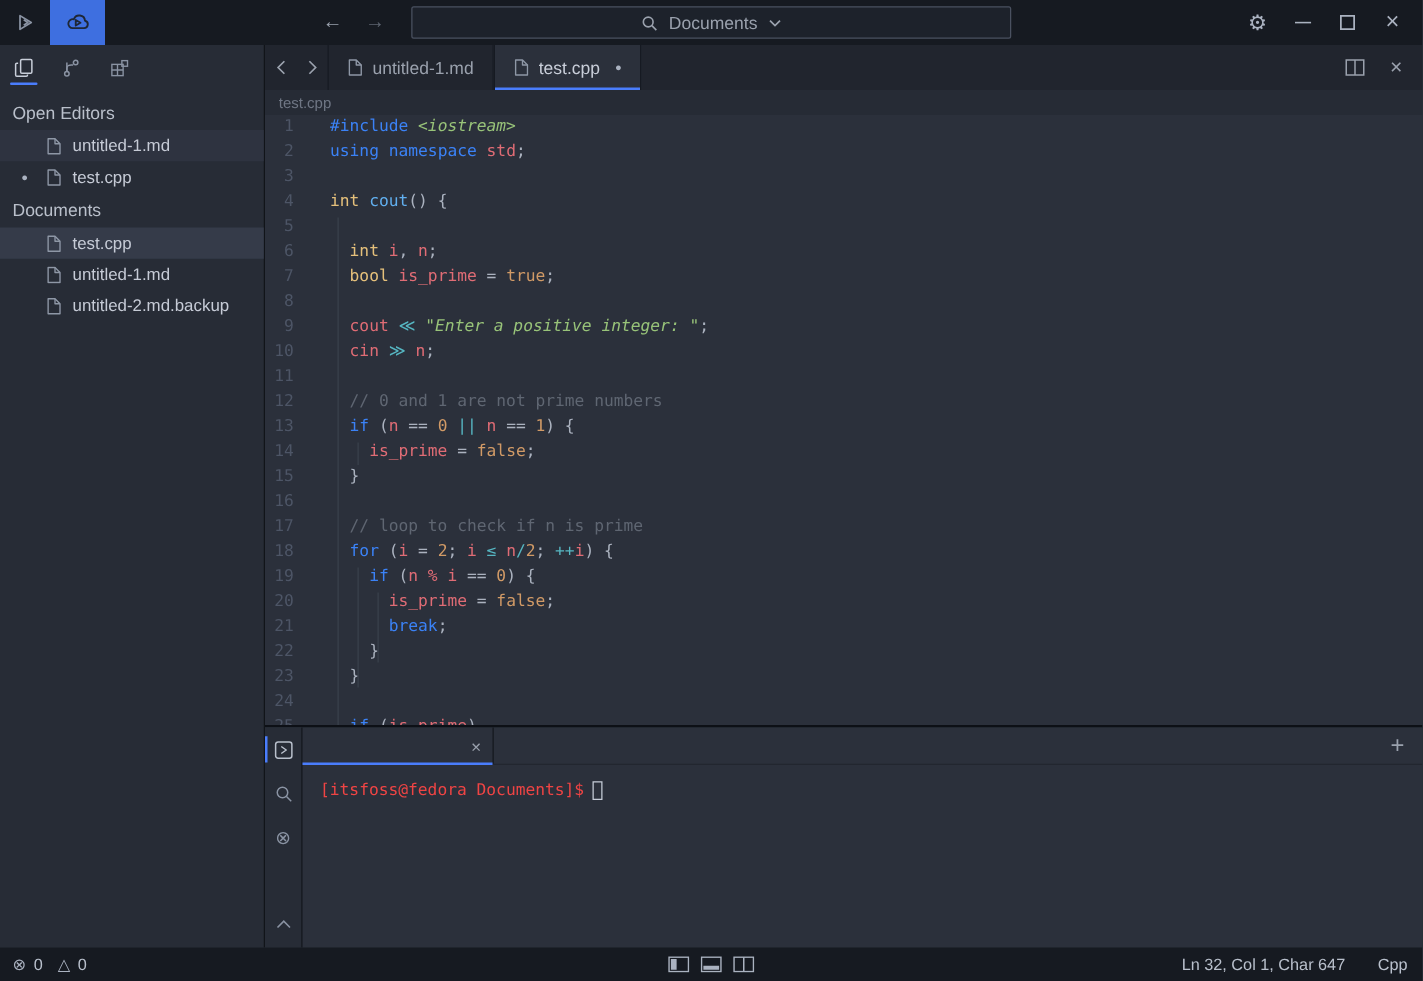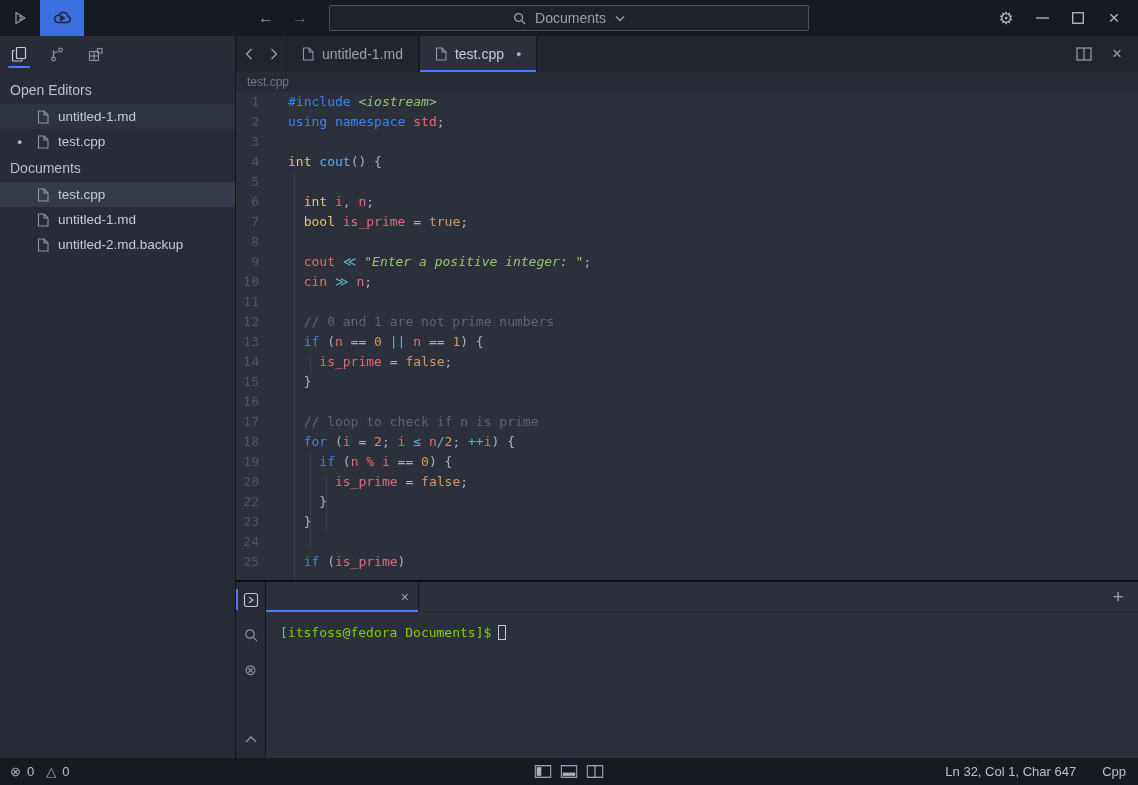--- a/index.html
+++ b/index.html
@@ -17,21 +17,21 @@
     background:#1d222b; border:1px solid #4a5160; border-radius:2px;
     display:flex; align-items:center; justify-content:center; gap:9px; color:#9aa1ad; font-size:14px; }
   .win-controls { margin-left:auto; display:flex; align-items:center; padding-right:6px; }
   .win-btn { width:36px; height:36px; display:flex; align-items:center; justify-content:center; color:#aab2c0; }
   .gear { font-size:17px; }
   .close-x { font-size:19px; }
 
   
   .main { display:flex; height:722px; }
 
-  .sidebar { width:236px; background:#272c36; border-right:1px solid #111419; display:flex; flex-direction:column; }
+  .sidebar { width:212px; background:#272c36; border-right:1px solid #111419; display:flex; flex-direction:column; }
   .activity-bar { height:36px; display:flex; align-items:stretch; padding-left:6px; gap:12px; }
   .ab-item { position:relative; width:26px; display:flex; align-items:center; justify-content:center; color:#8a93a3; }
   .ab-item.active { color:#c9cfda; }
   .ab-item.active:after { content:''; position:absolute; left:2px; right:2px; bottom:4px; height:2px; background:#4a7dfc; border-radius:1px; }
   .tree { padding-top:4px; }
   .section-title { height:28px; line-height:28px; padding-left:10px; font-size:14px; color:#bac0cb; }
   .tree-row { height:25px; display:flex; align-items:center; padding-left:37px; gap:9px; font-size:13.5px; color:#c6cbd6; position:relative; }
   .tree-row.state-hover { background:#2e3340; }
   .tree-row.state-selected { background:#353b49; }
   .mod-dot { position:absolute; left:17px; top:50%; transform:translateY(-50%); font-size:9px; color:#aab2c0; }
@@ -64,21 +64,21 @@
   .term-strip { width:30px; background:#272c36; border-right:1px solid #14171e; display:flex; flex-direction:column; align-items:center; padding-top:7px; gap:13px; position:relative; }
   .term-strip .active-bar { position:absolute; left:0; top:7px; width:2px; height:21px; background:#4a7dfc; }
   .strip-btn { width:22px; height:22px; display:flex; align-items:center; justify-content:center; color:#8a93a3; font-size:15px; }
   .strip-btn.first { color:#b9c0cc; }
   .strip-btn.bottom { margin-top:auto; margin-bottom:8px; }
   .term-main { flex:1; display:flex; flex-direction:column; min-width:0; }
   .term-tabbar { height:30px; display:flex; align-items:stretch; border-bottom:1px solid #22262f; }
   .term-tab { width:153px; display:flex; align-items:center; justify-content:flex-end; padding-right:9px; position:relative; border-right:1px solid #14171e; color:#9aa1ad; font-size:14px; }
   .term-tab:after { content:''; position:absolute; left:0; right:0; bottom:-1px; height:2px; background:#4a7dfc; }
   .term-plus { margin-left:auto; width:40px; display:flex; align-items:center; justify-content:center; color:#9aa1ad; font-size:19px; }
-  .term-content { padding:13px 0 0 14px; font-family:"DejaVu Sans Mono", monospace; font-size:13px; color:#84cc16; }
+  .term-content { padding:13px 0 0 14px; font-family:"DejaVu Sans Mono", monospace; font-size:13px; color:#ef4444; }
   .cursor { display:inline-block; width:8px; height:15px; border:1px solid #c6ccd8; margin-left:7px; vertical-align:text-bottom; }
 
   
   .statusbar { height:27px; background:#161a21; display:flex; align-items:center; font-size:13px; color:#b9c0cc; position:relative; }
   .sb-left { display:flex; align-items:center; gap:6px; padding-left:10px; }
   .sb-left .ico { font-size:13px; color:#aab2c0; }
   .sb-center { position:absolute; left:50%; transform:translateX(-50%); display:flex; align-items:center; gap:9px; }
   .sb-right { margin-left:auto; display:flex; align-items:center; gap:26px; padding-right:12px; }
 
   svg { display:block; }
@@ -301,20 +301,21 @@
         <div class="cline"><span class="lnum">11</span><span class="ltext"></span></div>
         <div class="cline"><span class="lnum">12</span><span class="ltext"><span class="tk-pl">  </span><span class="tk-cm">// 0 and 1 are not prime numbers</span></span></div>
         <div class="cline"><span class="lnum">13</span><span class="ltext"><span class="tk-pl">  </span><span class="tk-kw">if</span><span class="tk-pl"> (</span><span class="tk-va">n</span><span class="tk-pl"> == </span><span class="tk-nu">0</span><span class="tk-pl"> </span><span class="tk-op">||</span><span class="tk-pl"> </span><span class="tk-va">n</span><span class="tk-pl"> == </span><span class="tk-nu">1</span><span class="tk-pl">) {</span></span></div>
         <div class="cline"><span class="lnum">14</span><span class="ltext"><span class="tk-pl">    </span><span class="tk-va">is_prime</span><span class="tk-pl"> = </span><span class="tk-nu">false</span><span class="tk-pl">;</span></span></div>
         <div class="cline"><span class="lnum">15</span><span class="ltext"><span class="tk-pl">  }</span></span></div>
         <div class="cline"><span class="lnum">16</span><span class="ltext"></span></div>
         <div class="cline"><span class="lnum">17</span><span class="ltext"><span class="tk-pl">  </span><span class="tk-cm">// loop to check if n is prime</span></span></div>
         <div class="cline"><span class="lnum">18</span><span class="ltext"><span class="tk-pl">  </span><span class="tk-kw">for</span><span class="tk-pl"> (</span><span class="tk-va">i</span><span class="tk-pl"> = </span><span class="tk-nu">2</span><span class="tk-pl">; </span><span class="tk-va">i</span><span class="tk-pl"> </span><span class="tk-op">≤</span><span class="tk-pl"> </span><span class="tk-va">n</span><span class="tk-op">/</span><span class="tk-nu">2</span><span class="tk-pl">; </span><span class="tk-op">++</span><span class="tk-va">i</span><span class="tk-pl">) {</span></span></div>
         <div class="cline"><span class="lnum">19</span><span class="ltext"><span class="tk-pl">    </span><span class="tk-kw">if</span><span class="tk-pl"> (</span><span class="tk-va">n</span><span class="tk-pl"> </span><span class="tk-va">%</span><span class="tk-pl"> </span><span class="tk-va">i</span><span class="tk-pl"> == </span><span class="tk-nu">0</span><span class="tk-pl">) {</span></span></div>
         <div class="cline"><span class="lnum">20</span><span class="ltext"><span class="tk-pl">      </span><span class="tk-va">is_prime</span><span class="tk-pl"> = </span><span class="tk-nu">false</span><span class="tk-pl">;</span></span></div>
+        <div class="cline"><span class="lnum">21</span><span class="ltext"><span class="tk-pl">      </span><span class="tk-kw">break</span><span class="tk-pl">;</span></span></div>
         <div class="cline"><span class="lnum">22</span><span class="ltext"><span class="tk-pl">    }</span></span></div>
         <div class="cline"><span class="lnum">23</span><span class="ltext"><span class="tk-pl">  }</span></span></div>
         <div class="cline"><span class="lnum">24</span><span class="ltext"></span></div>
         <div class="cline"><span class="lnum">25</span><span class="ltext"><span class="tk-pl">  </span><span class="tk-kw">if</span><span class="tk-pl"> (</span><span class="tk-va">is_prime</span><span class="tk-pl">)</span></span></div>
       </div>
 
     <div class="divider"></div>
 
     <div class="terminal">
       <div class="term-strip">

